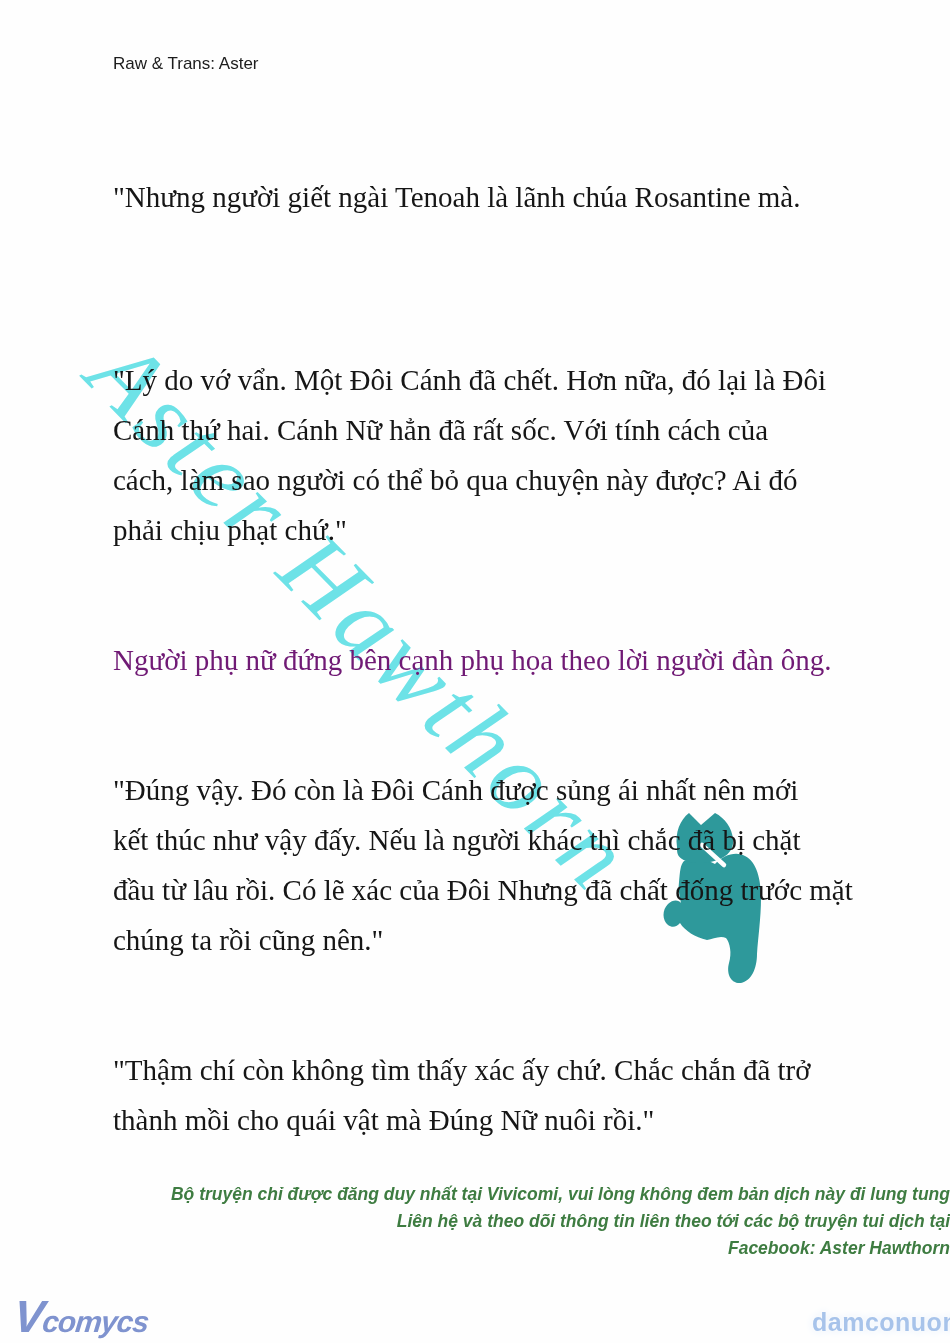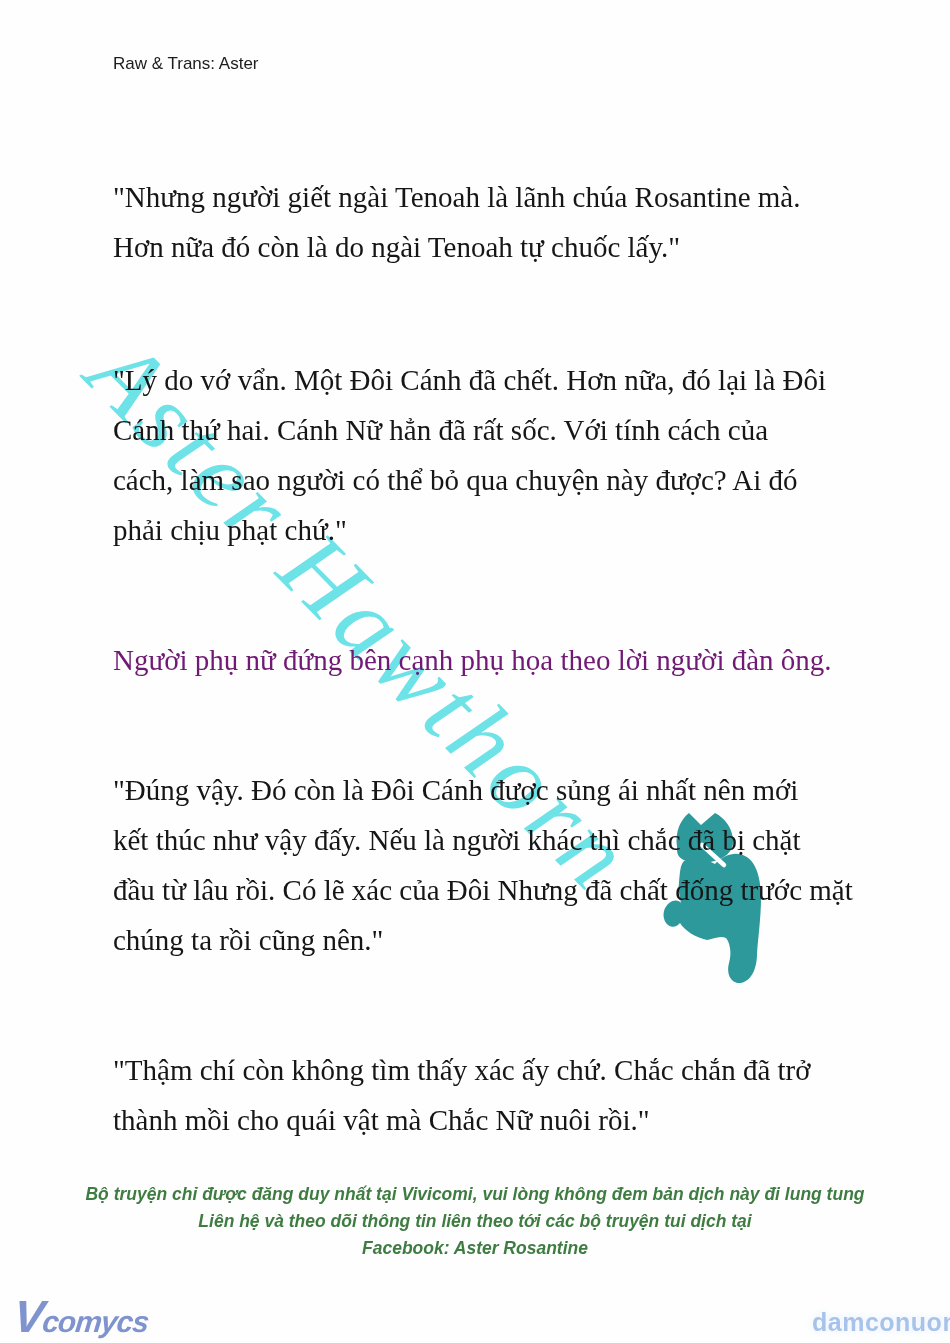--- a/index.html
+++ b/index.html
@@ -105,44 +105,43 @@
         C107,33 114,43 115,54
         C116,62 112,69 104,73
         C93,79 73,80 64,74
         C59,71 59,67 59,62 Z"></path>
       <path stroke="#fefefe" stroke-width="4.5" stroke-linecap="round" fill="none" d="M84,60 L106,80"></path>
     </svg>
   </div>
 
   <div class="para p1" style="color: rgb(22, 22, 22);">
       <div class="tline">"Nhưng người giết ngài Tenoah là lãnh chúa Rosantine mà.</div>
-      <div class="tline">Hơn nữa đó còn là do ngài Tenoah tự chuốc lấy."</div>
     </div>
   <div class="para p2" style="color: rgb(22, 22, 22);">
       <div class="tline">"Lý do vớ vẩn. Một Đôi Cánh đã chết. Hơn nữa, đó lại là Đôi</div>
       <div class="tline">Cánh thứ hai. Cánh Nữ hẳn đã rất sốc. Với tính cách của</div>
       <div class="tline">cách, làm sao người có thể bỏ qua chuyện này được? Ai đó</div>
       <div class="tline">phải chịu phạt chứ."</div>
     </div>
   <div class="para p3" style="color: #701a75;">
       <div class="tline">Người phụ nữ đứng bên cạnh phụ họa theo lời người đàn ông.</div>
     </div>
   <div class="para p4" style="color: rgb(22, 22, 22);">
       <div class="tline">"Đúng vậy. Đó còn là Đôi Cánh được sủng ái nhất nên mới</div>
       <div class="tline">kết thúc như vậy đấy. Nếu là người khác thì chắc đã bị chặt</div>
       <div class="tline">đầu từ lâu rồi. Có lẽ xác của Đôi Nhưng đã chất đống trước mặt</div>
       <div class="tline">chúng ta rồi cũng nên."</div>
     </div>
   <div class="para p5" style="color: rgb(22, 22, 22);">
       <div class="tline">"Thậm chí còn không tìm thấy xác ấy chứ. Chắc chắn đã trở</div>
-      <div class="tline">thành mồi cho quái vật mà Chắc Nữ nuôi rồi."</div>
+      <div class="tline">thành mồi cho quái vật mà Đúng Nữ nuôi rồi."</div>
     </div>
 
-  <div class="footer" style="color: rgb(62, 124, 65);">
+  <div class="footer" style="color: rgb(62, 124, 65); text-align: right;">
       <div class="tline">Bộ truyện chỉ được đăng duy nhất tại Vivicomi, vui lòng không đem bản dịch này đi lung tung</div>
       <div class="tline">Liên hệ và theo dõi thông tin liên theo tới các bộ truyện tui dịch tại</div>
-      <div class="tline">Facebook: Aster Rosantine</div>
+      <div class="tline">Facebook: Aster Hawthorn</div>
     </div>
 
   <div class="logo-left" style="color: rgb(127, 147, 207);">Vcomycs</div>
   <div class="logo-right" style="color: rgb(167, 195, 234);">damconuong</div>
 
 </div>
 
 </body></html>

